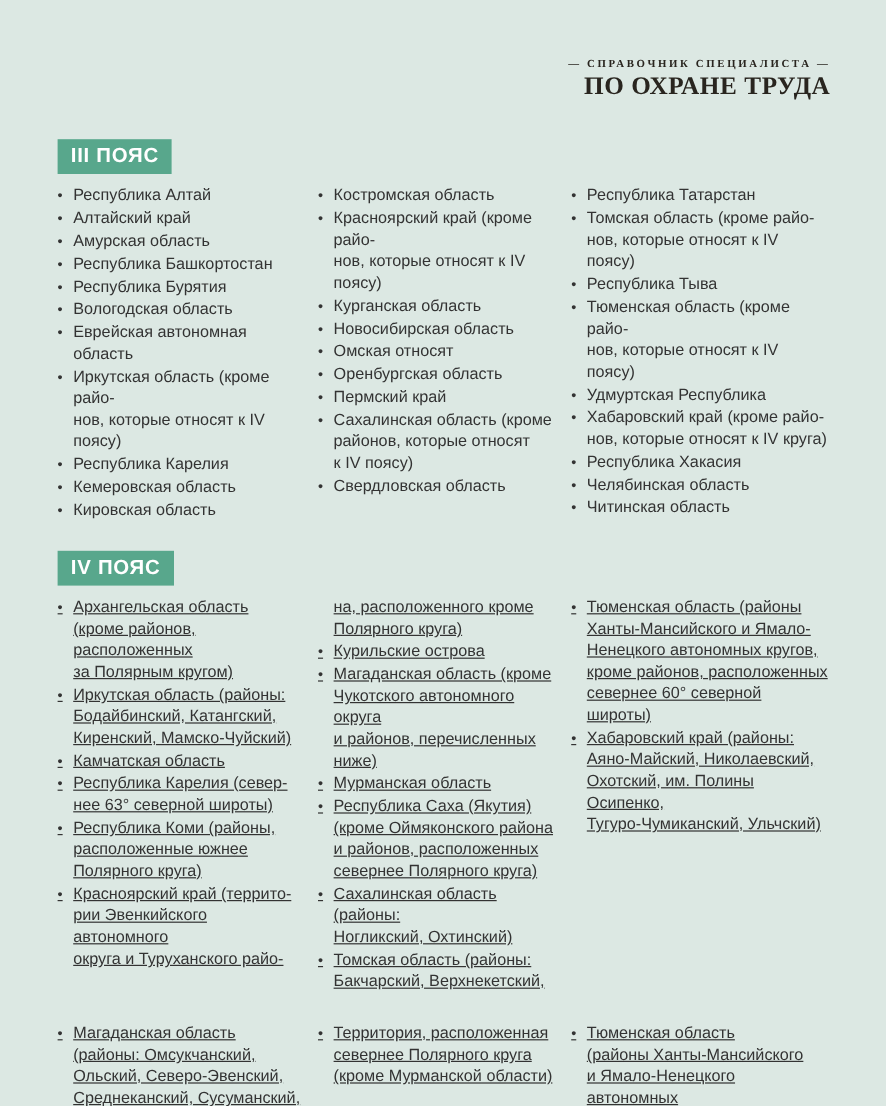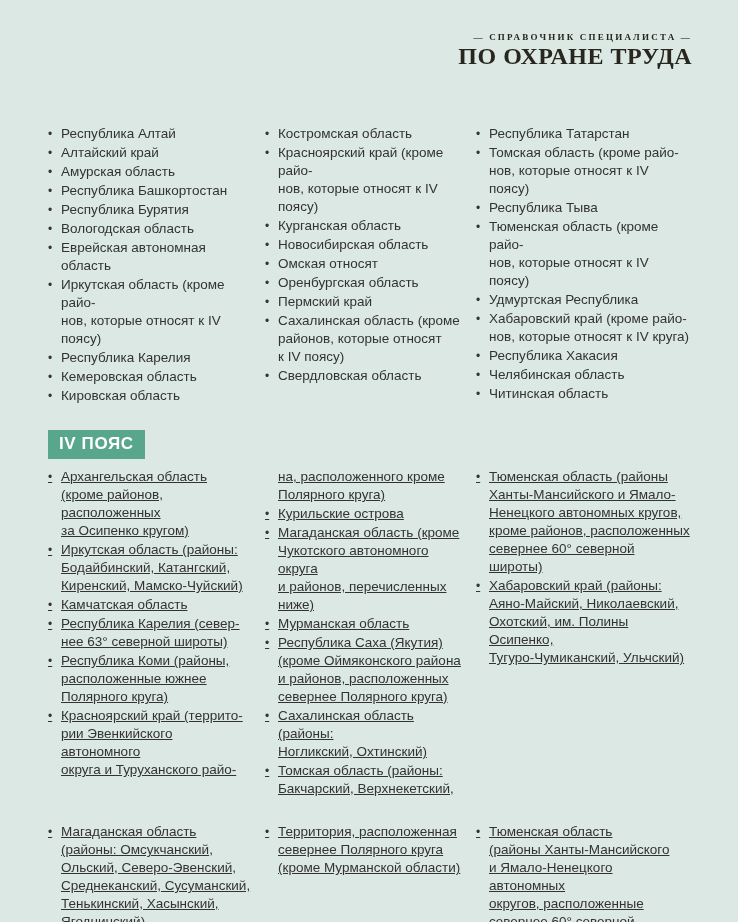--- a/index.html
+++ b/index.html
@@ -13,31 +13,31 @@
   html,body{width:738px;}
   body{
     width:738px;height:922px;
     background:var(--bg);
     font-family:"Liberation Sans","DejaVu Sans",sans-serif;
     color:var(--text);
     overflow:hidden;
     position:relative;
   }
   .masthead{
-    position:absolute;top:32px;right:46px;
+    position:absolute;top:48px;right:46px;
     text-align:right;
     color:var(--header-text);
     font-family:"Liberation Serif","DejaVu Serif",serif;
   }
   .masthead .tagline{
     font-size:9px;font-weight:bold;letter-spacing:2.2px;
     white-space:nowrap;
   }
   .masthead .title{
-    font-size:24px;font-weight:bold;letter-spacing:0.5px;
+    font-size:21px;font-weight:bold;letter-spacing:0.5px;
     margin-top:1px;white-space:nowrap;
   }
   .content{
     position:absolute;top:116px;left:48px;right:34px;
   }
   section.zone{display:block;}
   section.zone + section.zone{margin-top:24px;text-decoration:underline;}
   .badge{
     display:inline-block;
     background:var(--badge);
@@ -73,21 +73,21 @@
 </style>
 </head>
 <body>
 
 <header class="masthead">
   <div class="tagline">— СПРАВОЧНИК СПЕЦИАЛИСТА —</div>
   <div class="title">ПО ОХРАНЕ ТРУДА</div>
 </header>
 
 <main class="content">
-    <section class="zone"><div class="cols">
+    <section class="zone"><div class="badge">III ПОЯС</div><div class="cols">
         <ul class="col">
           <li class="item">
             <span class="dot">•</span>
             <span class="txt">Республика Алтай</span>
           </li>
           <li class="item">
             <span class="dot">•</span>
             <span class="txt">Алтайский край</span>
           </li>
           <li class="item">
@@ -210,21 +210,21 @@
             <span class="txt">Читинская область</span>
           </li>
         </ul>
       </div></section>
     <section class="zone"><div class="badge">IV ПОЯС</div><div class="cols">
         <ul class="col">
           <li class="item">
             <span class="dot">•</span>
             <span class="txt">Архангельская область
 (кроме районов, расположенных
-за Осипенко кругом)</span>
+за Полярным кругом)</span>
           </li>
           <li class="item">
             <span class="dot">•</span>
             <span class="txt">Иркутская область (районы:
 Бодайбинский, Катангский,
 Киренский, Мамско-Чуйский)</span>
           </li>
           <li class="item">
             <span class="dot">•</span>
             <span class="txt">Камчатская область</span>

